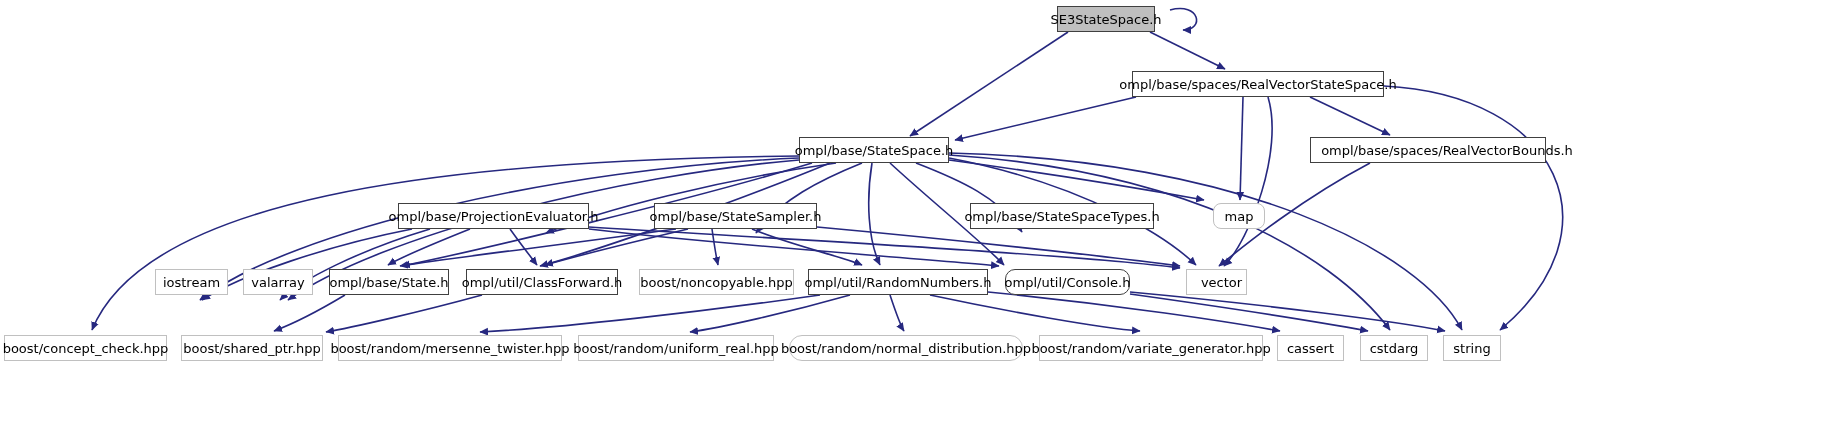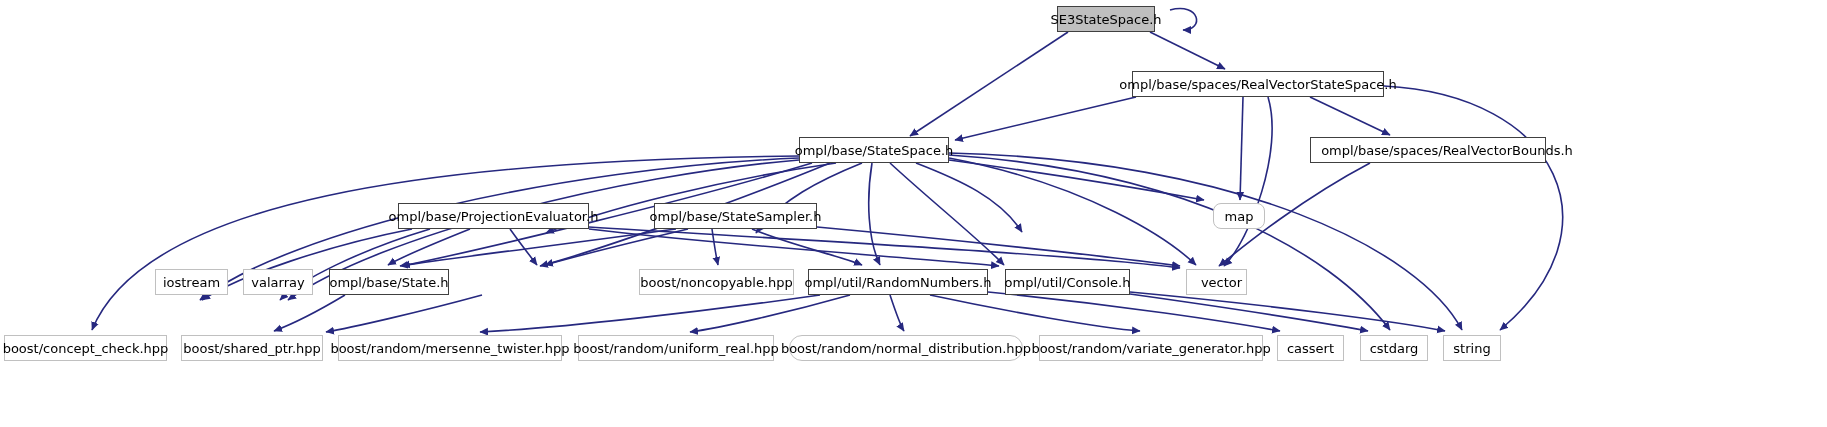--- a/index.html
+++ b/index.html
@@ -150,47 +150,53 @@
   </div>
 
   <div class="node strong" style="left:398px;top:203px;width:191px;">
     <span>ompl/base/ProjectionEvaluator.h</span>
   </div>
 
   <div class="node strong" style="left:654px;top:203px;width:163px;">
     <span>ompl/base/StateSampler.h</span>
   </div>
 
+  <div class="node strong" style="left:970px;top:203px;width:184px;">
+    <span>ompl/base/StateSpaceTypes.h</span>
+  </div>
 
   <div class="node" style="left:1213px;top:203px;width:52px;border-radius:8px;">
     <span>map</span>
   </div>
 
   <div class="node" style="left:155px;top:269px;width:73px;">
     <span>iostream</span>
   </div>
 
   <div class="node" style="left:243px;top:269px;width:70px;">
     <span>valarray</span>
   </div>
 
   <div class="node strong" style="left:329px;top:269px;width:120px;">
     <span>ompl/base/State.h</span>
   </div>
 
+  <div class="node strong" style="left:466px;top:269px;width:152px;">
+    <span>ompl/util/ClassForward.h</span>
+  </div>
 
   <div class="node" style="left:639px;top:269px;width:155px;">
     <span>boost/noncopyable.hpp</span>
   </div>
 
   <div class="node strong" style="left:808px;top:269px;width:180px;">
     <span>ompl/util/RandomNumbers.h</span>
   </div>
 
-  <div class="node strong" style="left:1005px;top:269px;width:125px;">
+  <div class="node strong" style="left:1005px;top:269px;width:125px;border-radius:10px;">
     <span>ompl/util/Console.h</span>
   </div>
 
   <div class="node" style="left:1186px;top:269px;width:61px;padding-left:16px;">
     <span>vector</span>
   </div>
 
   <div class="node" style="left:4px;top:335px;width:163px;">
     <span>boost/concept_check.hpp</span>
   </div>

